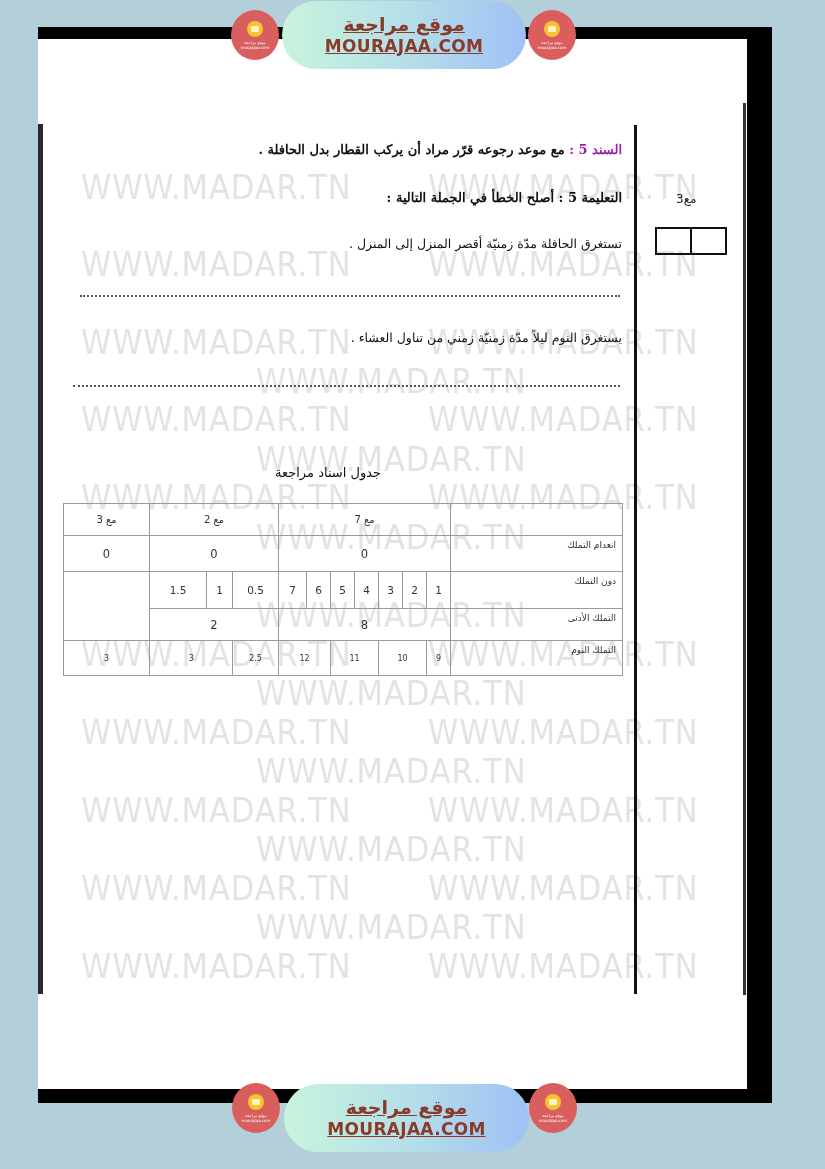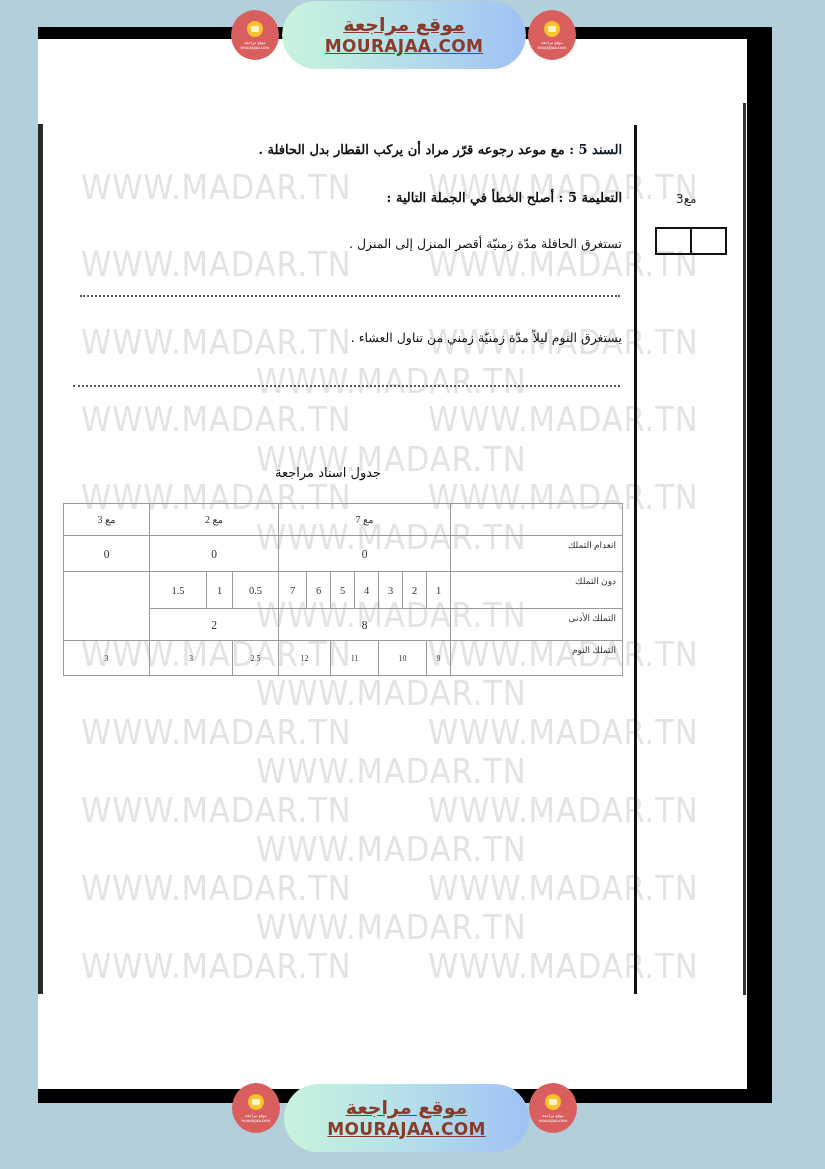--- a/index.html
+++ b/index.html
@@ -24,33 +24,33 @@
   .banner .ar { font-size: 19px; font-weight: bold; color: #8a3a2a; text-decoration: underline; line-height: 22px; direction: rtl; }
   .banner .en { font-size: 17px; font-weight: bold; color: #8a3a2a; text-decoration: underline; line-height: 22px; letter-spacing: 0.3px; }
   .logo { position: absolute; width: 48px; height: 50px; border-radius: 50%; background: #d95f5f; display: flex; flex-direction: column; align-items: center; justify-content: center; }
   .logo .book { width: 16px; height: 16px; border-radius: 50%; background: #f7c330; margin-bottom: 3px; position: relative; }
   .logo .book::after { content: ""; position: absolute; left: 4px; top: 5px; width: 8px; height: 6px; background: #fff3c4; border-radius: 1px; }
   .logo .tiny { font-size: 4px; color: #fff; line-height: 5px; text-align: center; }
 
   
   .rtl { direction: rtl; text-align: right; position: absolute; color: #111; font-family: "DejaVu Serif", serif; }
   .line1 { left: 250px; top: 142px; width: 372px; font-size: 13px; font-weight: bold; }
-  .line1 .red { color: #0f172a; }
+  .line1 .red { color: #a21caf; }
   .line2 { left: 350px; top: 190px; width: 272px; font-size: 13px; font-weight: bold; }
   .line3 { left: 300px; top: 236px; width: 322px; font-size: 12.5px; }
   .line4 { left: 300px; top: 330px; width: 322px; font-size: 12.5px; }
   .dots { position: absolute; height: 0; border-top: 2px dotted #555; }
 
   .score-label { position: absolute; left: 676px; top: 192px; font-size: 12px; color: #222; direction: rtl; }
   .score-box { position: absolute; left: 655px; top: 227px; width: 68px; height: 24px; border: 2px solid #111; display: flex; }
   .score-box div { flex: 1; height: 100%; }
   .score-box div:first-child { border-right: 2px solid #111; }
 
   .table-title { position: absolute; left: 258px; top: 465px; width: 140px; text-align: center; direction: rtl; font-size: 13px; color: #111; }
-  table.grid { position: absolute; left: 63px; top: 503px; width: 559px; border-collapse: collapse; font-size: 10px; color: #333; table-layout: fixed; font-family: Liberation Serif, serif; }
+  table.grid { position: absolute; left: 63px; top: 503px; width: 559px; border-collapse: collapse; font-size: 10px; color: #333; table-layout: fixed; }
   table.grid td { border: 1.5px solid #9a9a9a; text-align: center; vertical-align: middle; padding: 0; }
   .row-h td { height: 31px; }
   .row-a td { height: 31px; font-size: 11.5px; }
   .row-b td { height: 32px; font-size: 10.5px; }
   .row-c td { height: 27px; font-size: 11.5px; }
   .row-d td { height: 30px; font-size: 8px; }
   td.label { text-align: right !important; direction: rtl; padding-right: 6px !important; font-size: 9px !important; vertical-align: top !important; padding-top: 4px !important; }
 </style>
 </head>
 <body>

